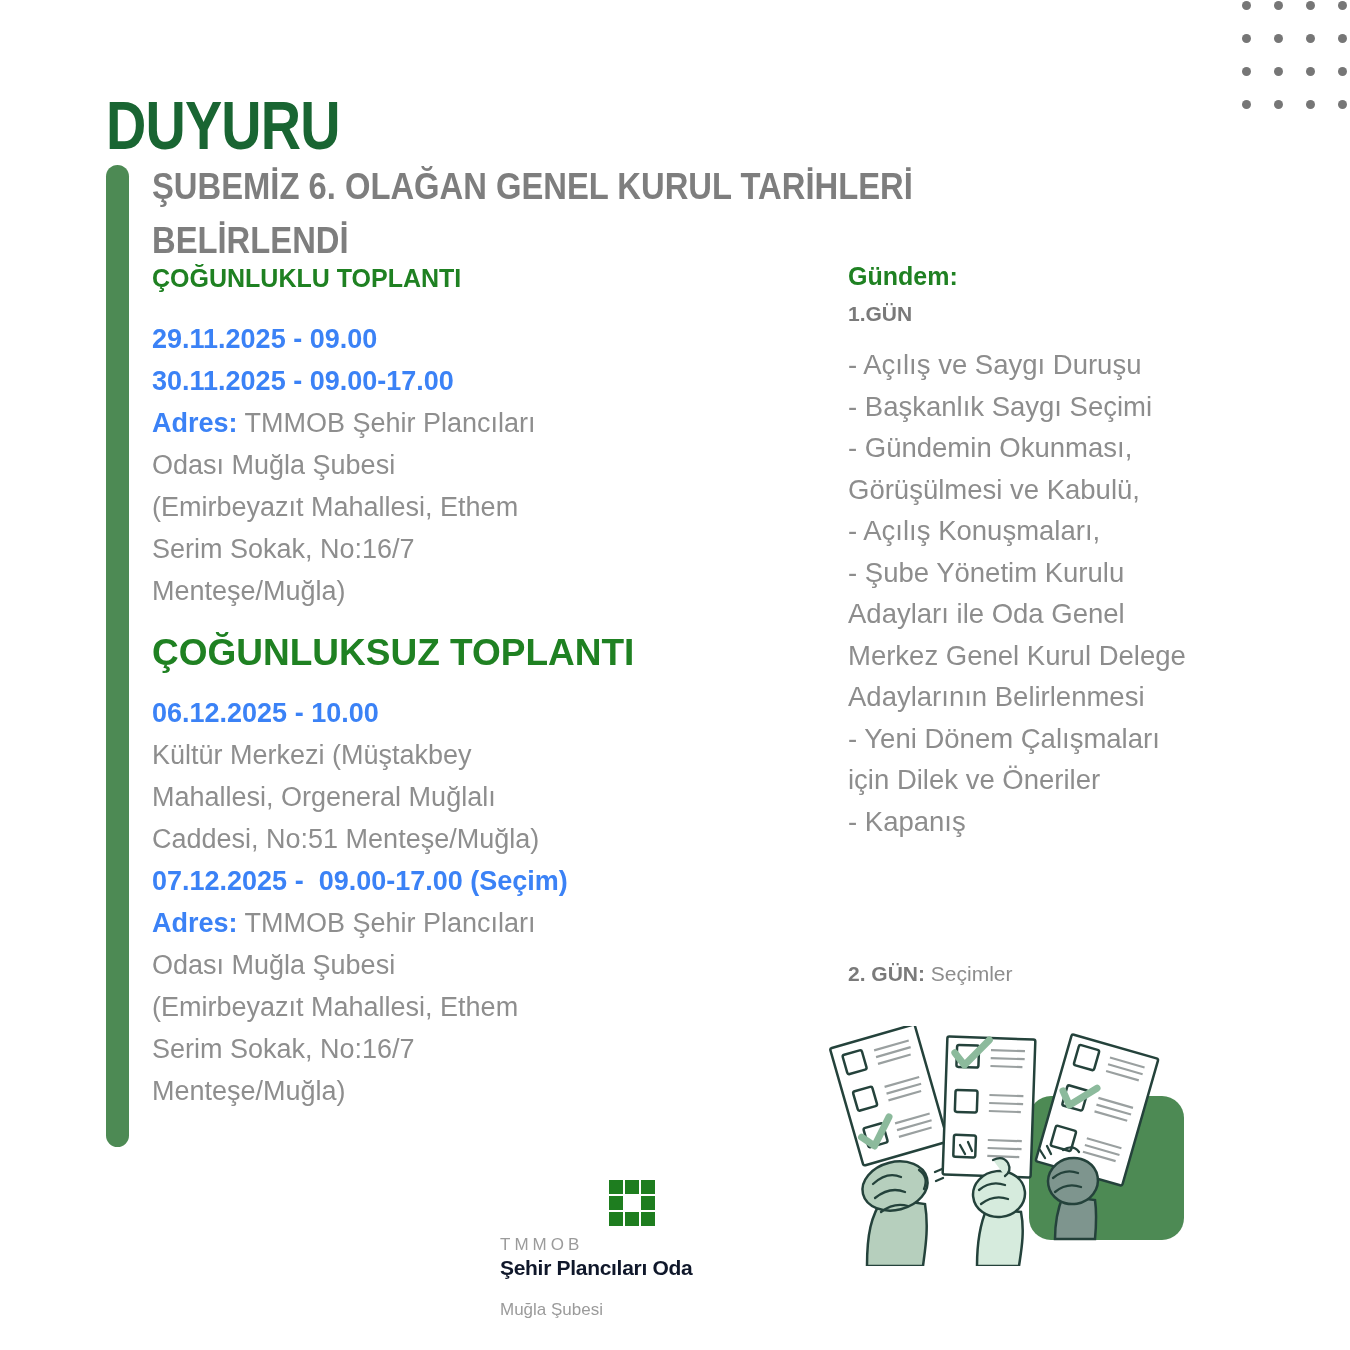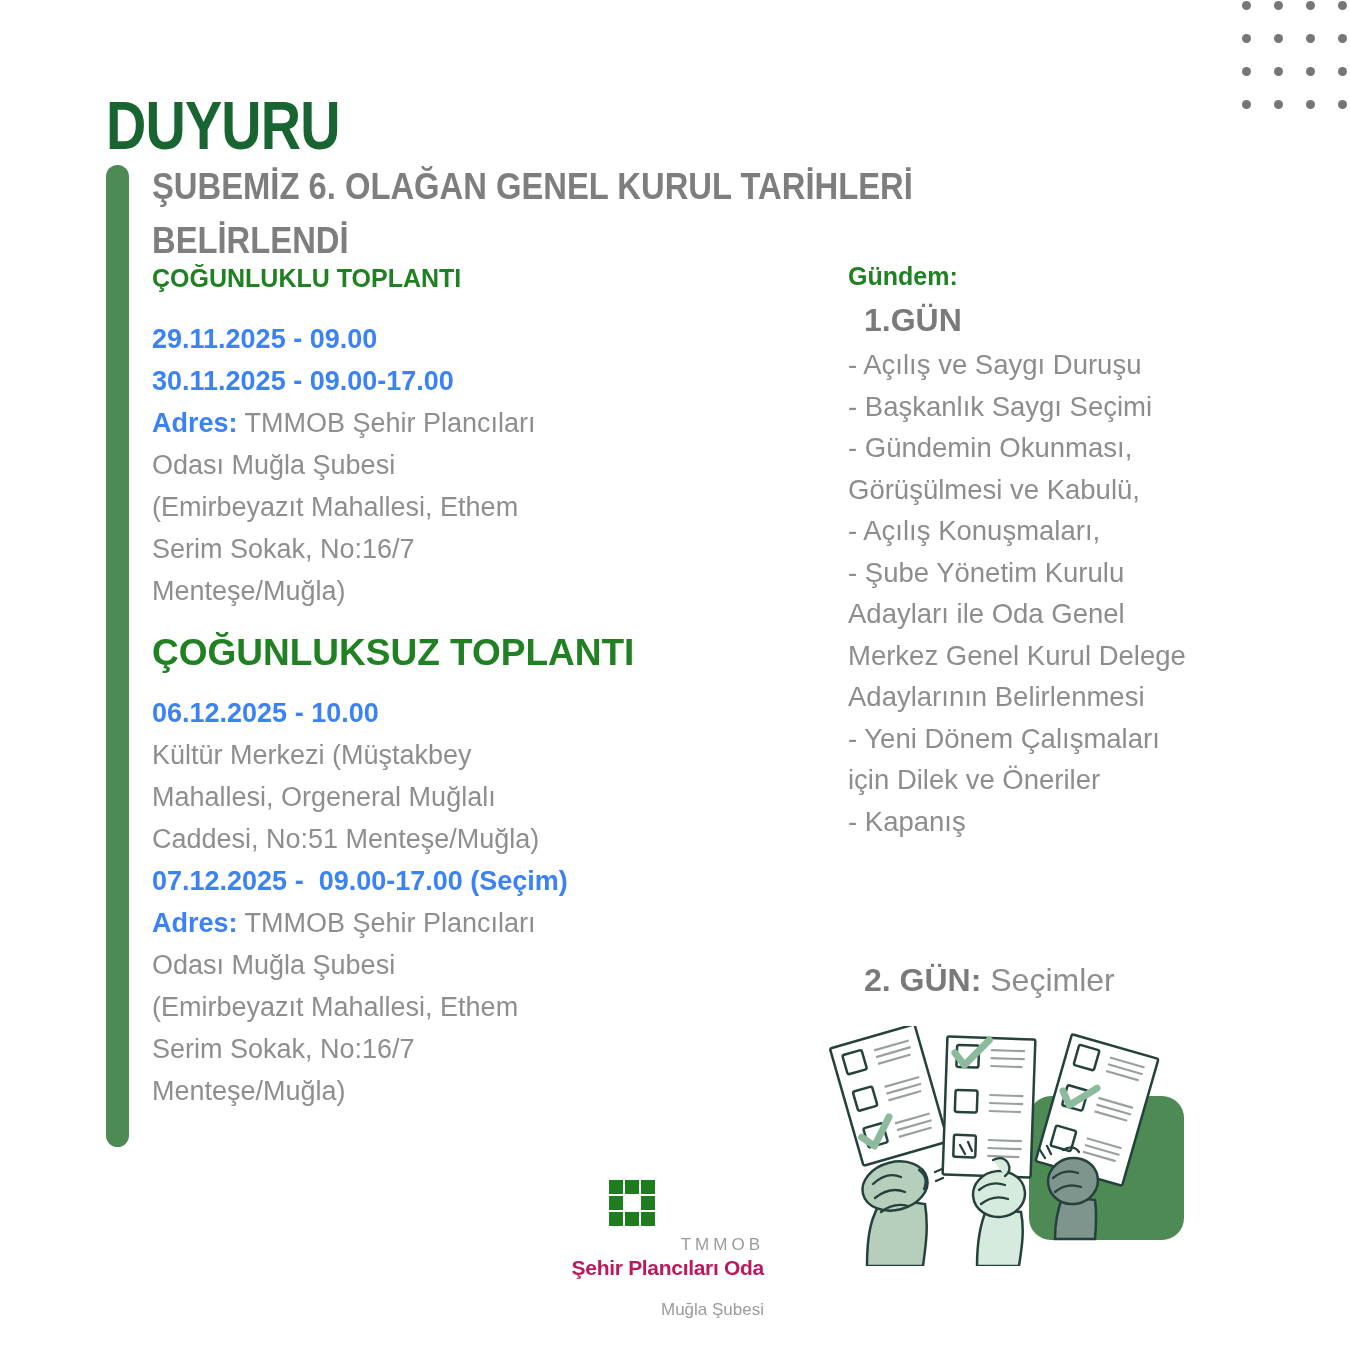--- a/index.html
+++ b/index.html
@@ -39,36 +39,36 @@
     position:absolute;left:0;
     font-size:37px;font-weight:700;color:#1f8122;white-space:nowrap;text-align:center;
   }
   .left-col{position:absolute;left:152px;top:0;width:600px;height:1350px;}
   .right-col{position:absolute;left:848px;top:0;width:460px;height:1350px;}
 
   .textblock{position:absolute;left:0;font-size:27px;line-height:42px;color:#8e8e8e;}
   .textblock .line{white-space:pre-wrap;}
   .textblock b{color:#3b82f6;font-weight:700;}
 
-  .agenda-day{font-size:32px;font-weight:700;color:#7a7a7a;position:absolute;left:16px;white-space:pre-wrap;}
+  .agenda-day{font-size:21px;font-weight:700;color:#7a7a7a;position:absolute;left:0;white-space:pre-wrap;}
   .agenda-items{position:absolute;left:0;top:344px;font-size:27.5px;line-height:41.5px;color:#8d8d8d;}
   .agenda-items .line{white-space:pre-wrap;}
   .day2 b{color:#7a7a7a;}
   .day2 span{font-weight:400;color:#8d8d8d;}
 
   
-  .logo{position:absolute;left:500px;top:1180px;width:264px;text-align:right;}
+  .logo{position:absolute;left:500px;top:1180px;width:264px;text-align:left;}
   .logo-grid{
     width:46px;height:46px;margin:0 auto;
     display:grid;grid-template-columns:repeat(3,14px);grid-template-rows:repeat(3,14px);gap:2px;
   }
   .logo-grid i{background:#1e7d1f;display:block;}
   .logo-grid i.hole{background:#ffffff;}
   .logo-org{margin-top:9px;font-size:17px;color:#9b9b9b;letter-spacing:4px;}
-  .logo-name{margin-top:1px;font-size:21px;font-weight:700;color:#be185d;letter-spacing:-.3px;}
+  .logo-name{margin-top:1px;font-size:21px;font-weight:700;color:#0f172a;letter-spacing:-.3px;}
   .logo-branch{margin-top:20px;font-size:17px;color:#9b9b9b;}
 
   .ballots{position:absolute;left:815px;top:1026px;width:380px;height:240px;}
 </style>
 </head>
 <body>
 
 <div class="dots">
   <i></i>
     <i></i>

